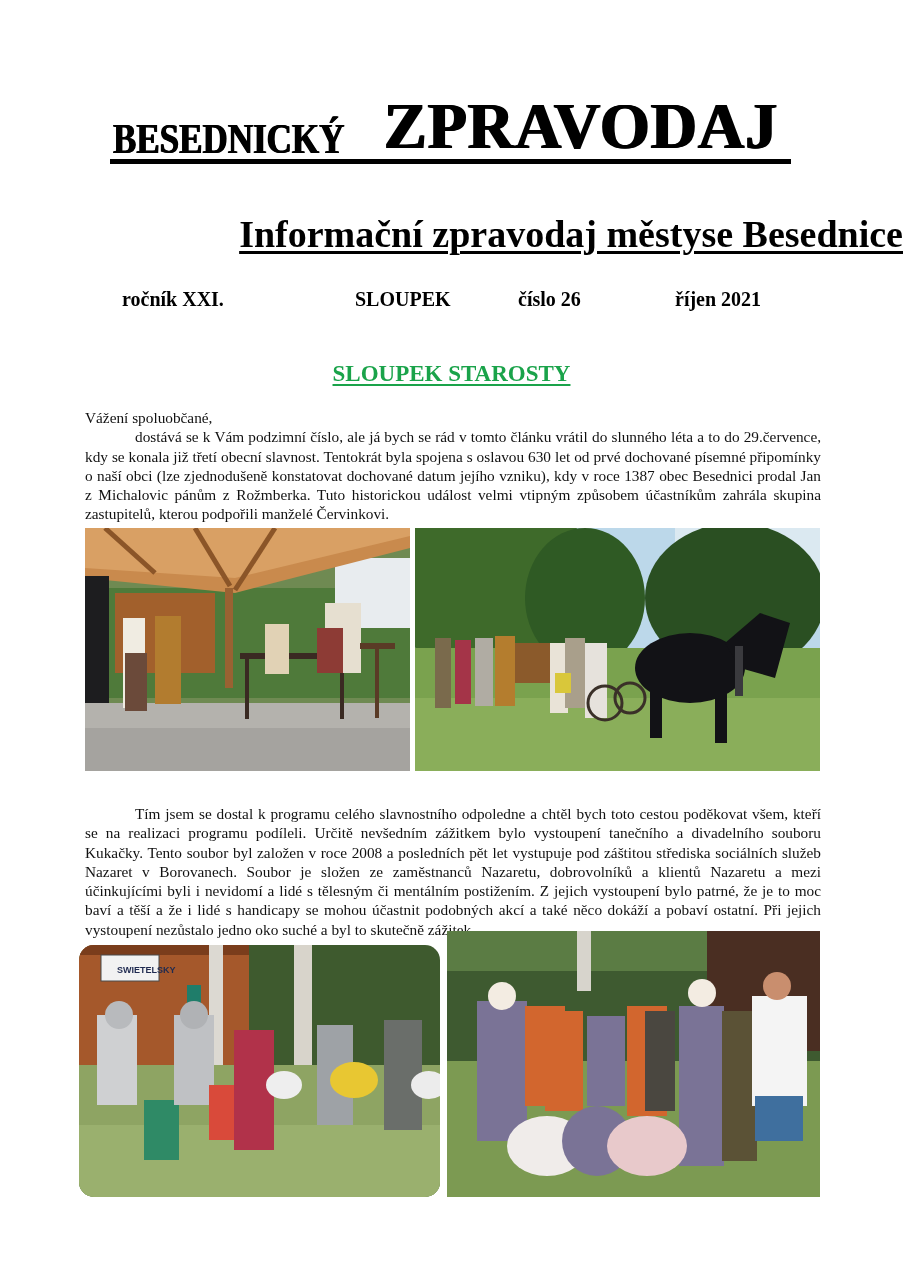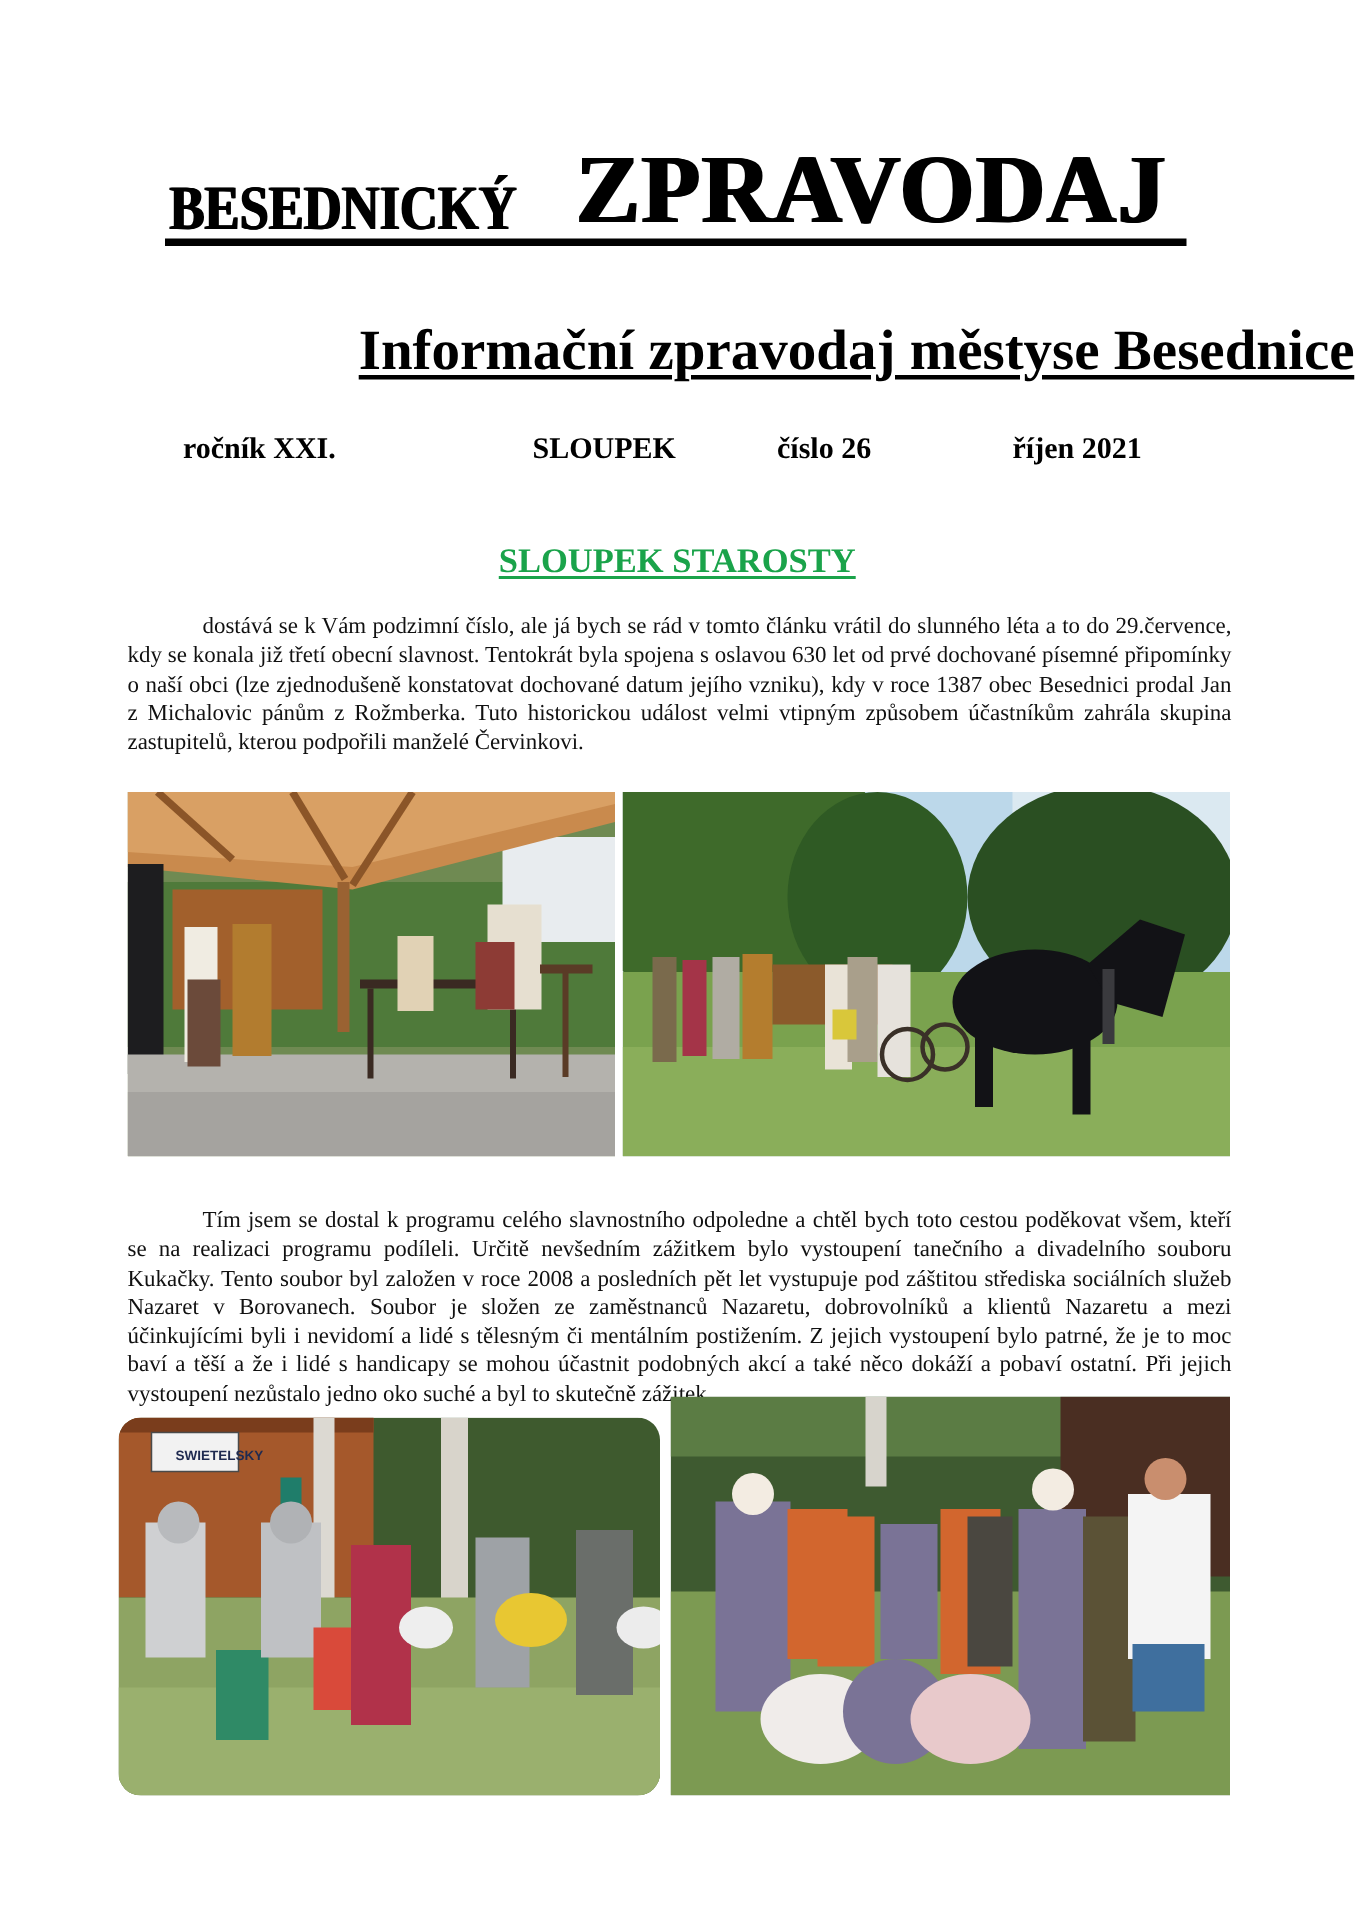--- a/index.html
+++ b/index.html
@@ -44,20 +44,21 @@
 <div class="abs subtitle">Informační zpravodaj městyse Besednice</div>
 
 <div class="abs issue-row issue-volume">ročník XXI.</div>
 <div class="abs issue-row issue-price">SLOUPEK</div>
 <div class="abs issue-row issue-number">číslo 26</div>
 <div class="abs issue-row issue-date">říjen 2021</div>
 
 <div class="abs section-title">SLOUPEK STAROSTY</div>
 
 <div class="abs text para1">
+  <p>Vážení spoluobčané,</p>
   <p class="indent">dostává se k Vám podzimní číslo, ale já bych se rád v tomto článku vrátil do slunného léta a to do 29.července, kdy se konala již třetí obecní slavnost. Tentokrát byla spojena s oslavou 630 let od prvé dochované písemné připomínky o naší obci (lze zjednodušeně konstatovat dochované datum jejího vzniku), kdy v roce 1387 obec Besednici prodal Jan z Michalovic pánům z Rožmberka. Tuto historickou událost velmi vtipným způsobem účastníkům zahrála skupina zastupitelů, kterou podpořili manželé Červinkovi.</p>
 </div>
 
 <div class="abs photo photo1">
   <svg viewBox="0 0 325 243" preserveAspectRatio="none">
     <rect width="325" height="243" fill="#6f8a52"></rect>
     <rect x="0" y="60" width="325" height="110" fill="#4f7a3a"></rect>
     <rect x="250" y="30" width="75" height="70" fill="#e8ecef"></rect>
     <polygon points="0,0 325,0 325,20 150,65 0,50" fill="#c98a4d"></polygon>
     <polygon points="0,0 325,0 325,8 150,50 0,40" fill="#d9a064"></polygon>

